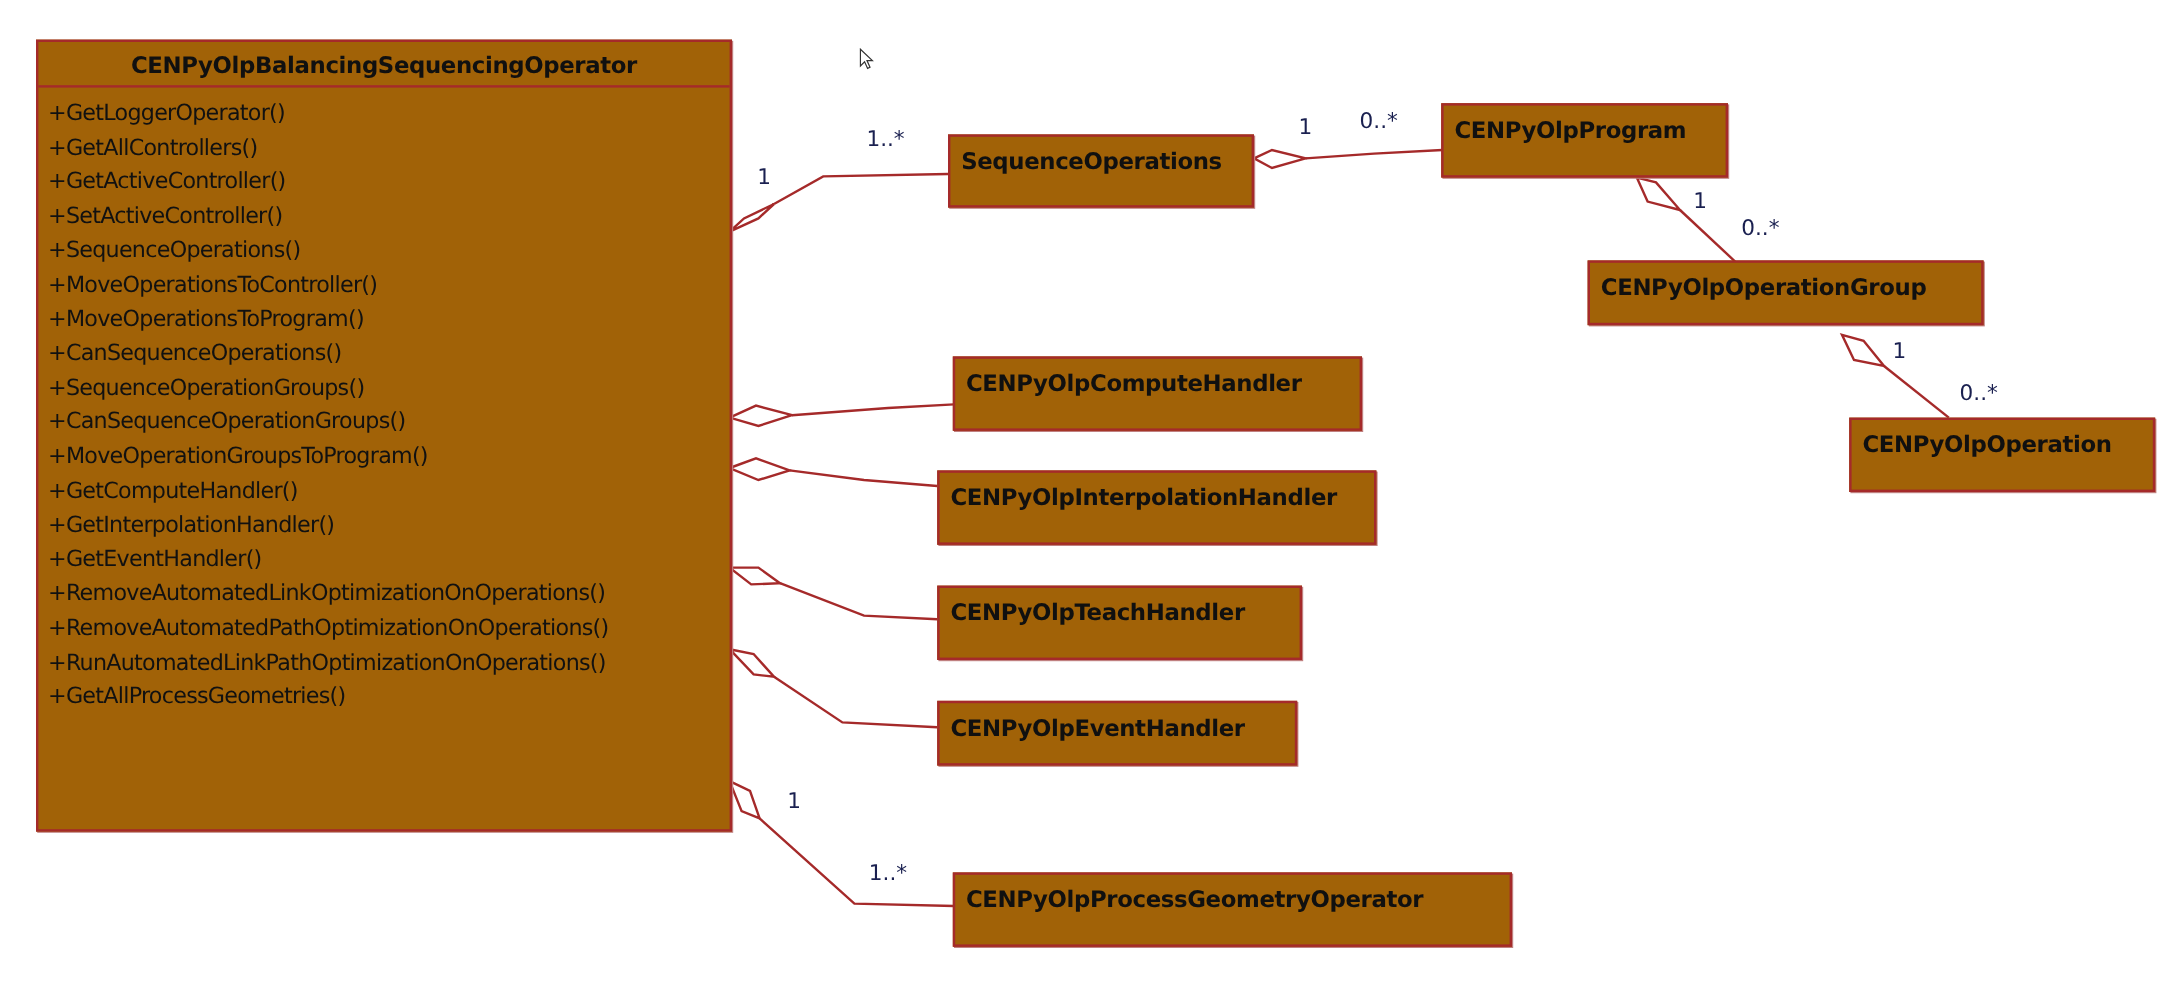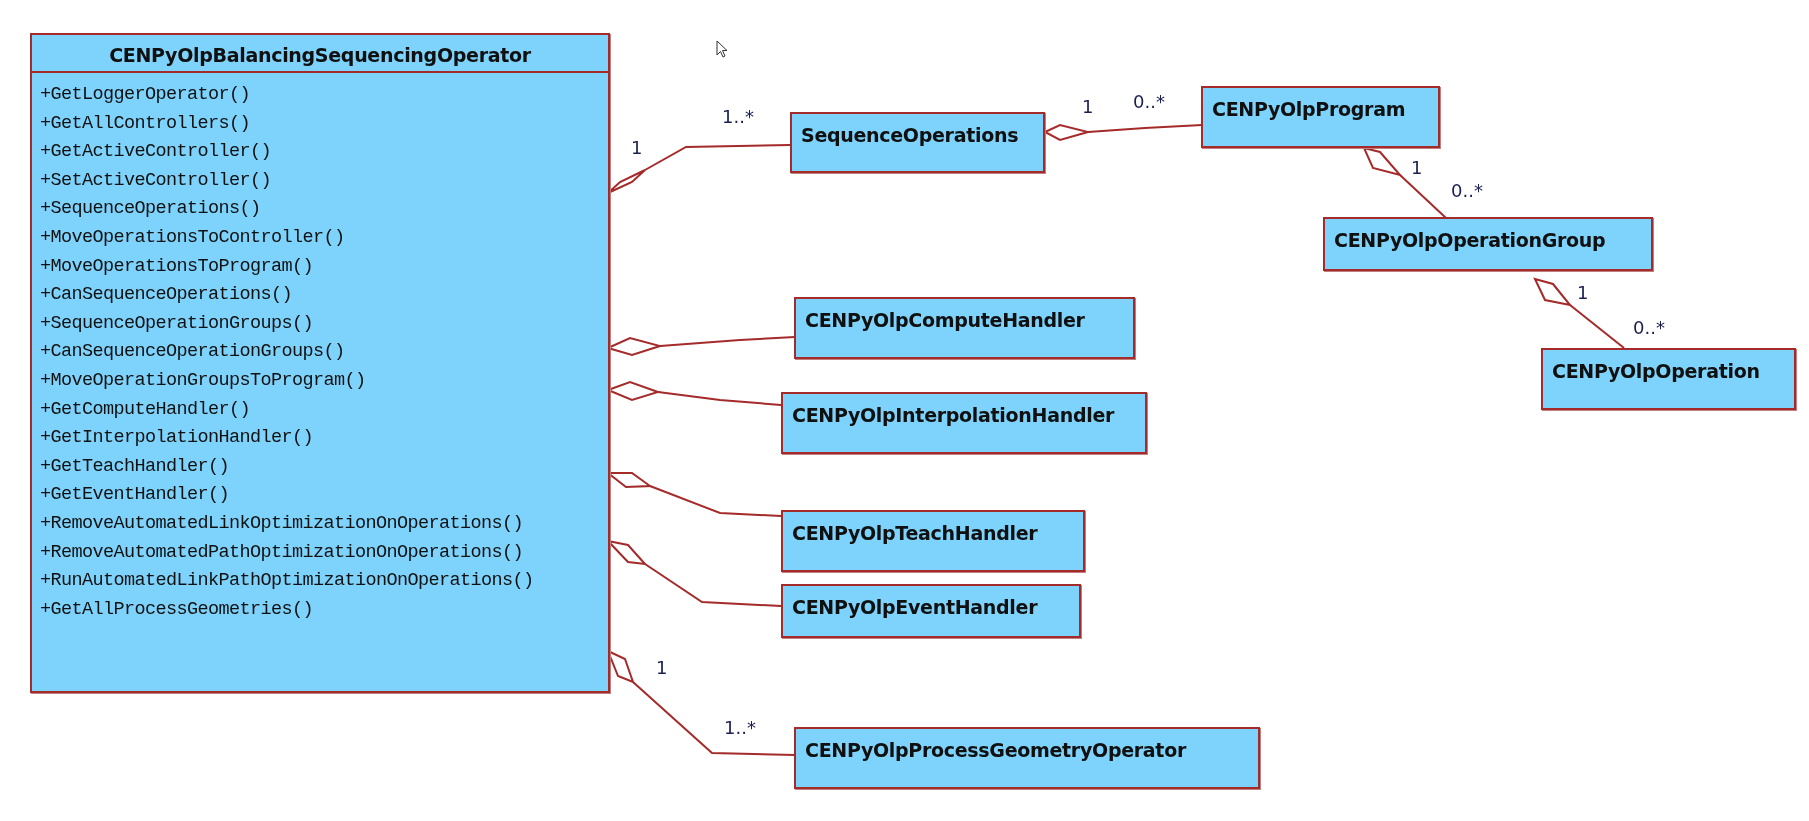--- a/index.html
+++ b/index.html
@@ -1,24 +1,24 @@
 <!DOCTYPE html>
 <html><head>
 <meta charset="utf-8">
 <style>
   html, body { margin: 0; padding: 0; background: #ffffff; }
   body { width: 1809px; height: 821px; position: relative; overflow: hidden;
          font-family: "DejaVu Sans", sans-serif; }
-  .cls { position: absolute; background: #7dd3fc; border: 2px solid #a52a2a; box-sizing: border-box;
+  .cls { position: absolute; background: #a16207; border: 2px solid #a52a2a; box-sizing: border-box;
          box-shadow: 1px 1px 0 #c08080; }
   .cls .name { font-weight: bold; font-size: 19px; color: #101010; white-space: nowrap;
                padding: 10px 0 0 9px; letter-spacing: -0.3px; }
   #main .name { text-align: center; padding: 9px 0 0 0; height: 38px; box-sizing: border-box;
                 border-bottom: 2px solid #a52a2a; }
-  #main .methods { padding: 8px 0 0 8px; font-family: Liberation Mono, monospace; }
+  #main .methods { padding: 8px 0 0 8px; }
   #main .method { font-size: 18.5px; line-height: 28.6px; color: #111; white-space: nowrap; letter-spacing: -0.6px; }
   svg#links { position: absolute; left: 0; top: 0; }
   .mult { position: absolute; font-size: 18px; color: #1a2050; white-space: nowrap; }
   #cursor { position: absolute; left: 716px; top: 40px; }
 </style>
 </head>
 <body>
 
 <svg id="links" width="1809" height="821" viewBox="0 0 1809 821">
   <g fill="none" stroke="#a52a2a" stroke-width="2">
@@ -72,21 +72,20 @@
     <div class="method">+SetActiveController()</div>
     <div class="method">+SequenceOperations()</div>
     <div class="method">+MoveOperationsToController()</div>
     <div class="method">+MoveOperationsToProgram()</div>
     <div class="method">+CanSequenceOperations()</div>
     <div class="method">+SequenceOperationGroups()</div>
     <div class="method">+CanSequenceOperationGroups()</div>
     <div class="method">+MoveOperationGroupsToProgram()</div>
     <div class="method">+GetComputeHandler()</div>
     <div class="method">+GetInterpolationHandler()</div>
-    <div class="method">+GetTeachHandler()</div>
     <div class="method">+GetEventHandler()</div>
     <div class="method">+RemoveAutomatedLinkOptimizationOnOperations()</div>
     <div class="method">+RemoveAutomatedPathOptimizationOnOperations()</div>
     <div class="method">+RunAutomatedLinkPathOptimizationOnOperations()</div>
     <div class="method">+GetAllProcessGeometries()</div>
   </div>
 </div>
 
 <div class="cls" style="left:790px;top:112px;width:255px;height:61px">
   <div class="name">SequenceOperations</div>
@@ -99,21 +98,21 @@
 </div>
 <div class="cls" style="left:1541px;top:348px;width:255px;height:62px">
   <div class="name">CENPyOlpOperation</div>
 </div>
 <div class="cls" style="left:794px;top:297px;width:341px;height:62px">
   <div class="name">CENPyOlpComputeHandler</div>
 </div>
 <div class="cls" style="left:781px;top:392px;width:366px;height:62px">
   <div class="name">CENPyOlpInterpolationHandler</div>
 </div>
-<div class="cls" style="left:781px;top:510px;width:304px;height:62px">
+<div class="cls" style="left:781px;top:488px;width:304px;height:62px">
   <div class="name">CENPyOlpTeachHandler</div>
 </div>
 <div class="cls" style="left:781px;top:584px;width:300px;height:54px">
   <div class="name">CENPyOlpEventHandler</div>
 </div>
 <div class="cls" style="left:794px;top:727px;width:466px;height:62px">
   <div class="name">CENPyOlpProcessGeometryOperator</div>
 </div>
 
 <svg id="cursor" width="14" height="20" viewBox="0 0 14 20">

